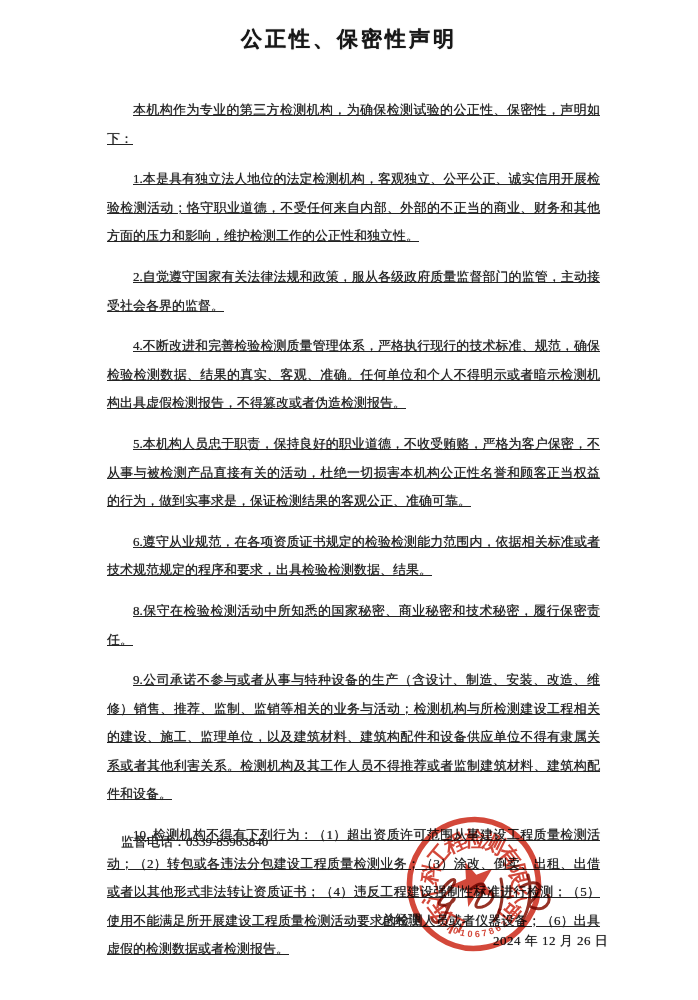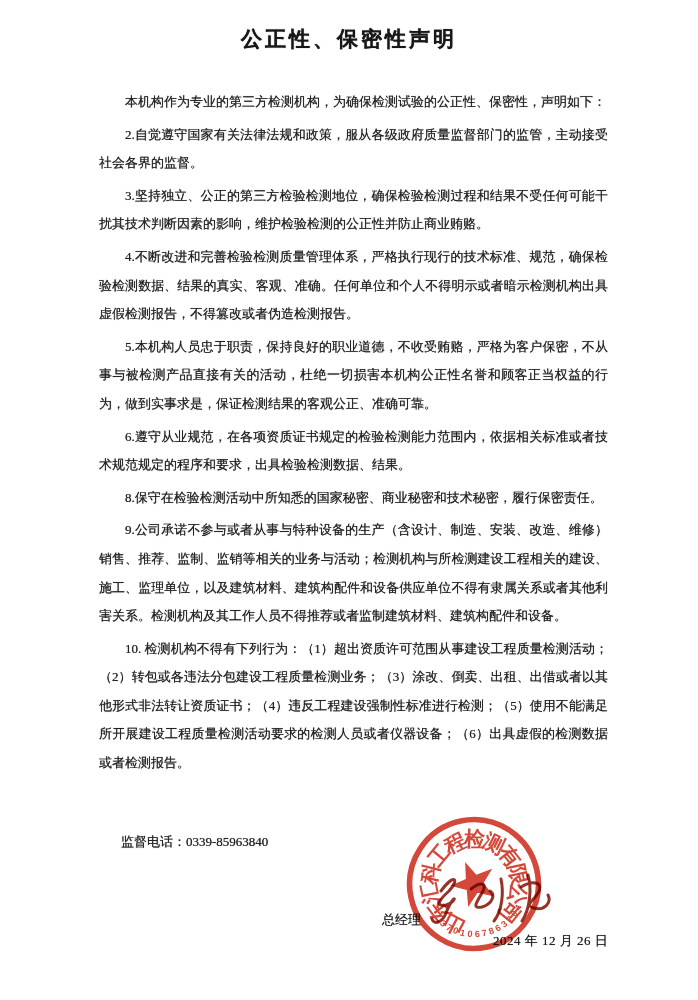--- a/index.html
+++ b/index.html
@@ -21,27 +21,28 @@
     letter-spacing:3px;
     color:#171717;
     text-shadow:0 0 0.8px rgba(20,20,20,.9);
   }
   .content {
     position:absolute;
     left:95px; top:84px;
     width:517px;
   }
   .content p {
-    margin:4px;
+    margin:12px;
     font-size:13px;
     line-height:28.6px;
     text-align:justify;
     text-indent:2em;
     color:#232323;
     text-shadow:0 0 0.7px rgba(35,35,35,.8);
+    text-decoration:underline;
   }
   .phone-line {
     position:absolute;
     left:121px; top:833px;
     font-size:13px;
     color:#232323;
     text-shadow:0 0 0.7px rgba(35,35,35,.8);
   }
   .company-name {
     position:absolute;
@@ -93,22 +94,22 @@
 </style>
 </head>
 <body>
 
 <div class="page">
 
   <h1 class="doc-title">公正性、保密性声明</h1>
 
   <div class="content">
     <p>本机构作为专业的第三方检测机构，为确保检测试验的公正性、保密性，声明如下：</p>
+    <p>1.本是具有独立法人地位的法定检测机构，客观独立、公平公正、诚实信用开展检验检测活动；恪守职业道德，不受任何来自内部、外部的不正当的商业、财务和其他方面的压力和影响，维护检测工作的公正性和独立性。</p>
     <p>2.自觉遵守国家有关法律法规和政策，服从各级政府质量监督部门的监管，主动接受社会各界的监督。</p>
-    <p>3.坚持独立、公正的第三方检验检测地位，确保检验检测过程和结果不受任何可能干扰其技术判断因素的影响，维护检验检测的公正性并防止商业贿赂。</p>
     <p>4.不断改进和完善检验检测质量管理体系，严格执行现行的技术标准、规范，确保检验检测数据、结果的真实、客观、准确。任何单位和个人不得明示或者暗示检测机构出具虚假检测报告，不得篡改或者伪造检测报告。</p>
     <p>5.本机构人员忠于职责，保持良好的职业道德，不收受贿赂，严格为客户保密，不从事与被检测产品直接有关的活动，杜绝一切损害本机构公正性名誉和顾客正当权益的行为，做到实事求是，保证检测结果的客观公正、准确可靠。</p>
     <p>6.遵守从业规范，在各项资质证书规定的检验检测能力范围内，依据相关标准或者技术规范规定的程序和要求，出具检验检测数据、结果。</p>
     <p>8.保守在检验检测活动中所知悉的国家秘密、商业秘密和技术秘密，履行保密责任。</p>
     <p>9.公司承诺不参与或者从事与特种设备的生产（含设计、制造、安装、改造、维修）销售、推荐、监制、监销等相关的业务与活动；检测机构与所检测建设工程相关的建设、施工、监理单位，以及建筑材料、建筑构配件和设备供应单位不得有隶属关系或者其他利害关系。检测机构及其工作人员不得推荐或者监制建筑材料、建筑构配件和设备。</p>
     <p>10. 检测机构不得有下列行为：（1）超出资质许可范围从事建设工程质量检测活动；（2）转包或各违法分包建设工程质量检测业务；（3）涂改、倒卖、出租、出借或者以其他形式非法转让资质证书；（4）违反工程建设强制性标准进行检测；（5）使用不能满足所开展建设工程质量检测活动要求的检测人员或者仪器设备；（6）出具虚假的检测数据或者检测报告。</p>
   </div>
 
   <div class="phone-line">监督电话：0339-85963840</div>
   <div class="signer-role">总经理</div>

